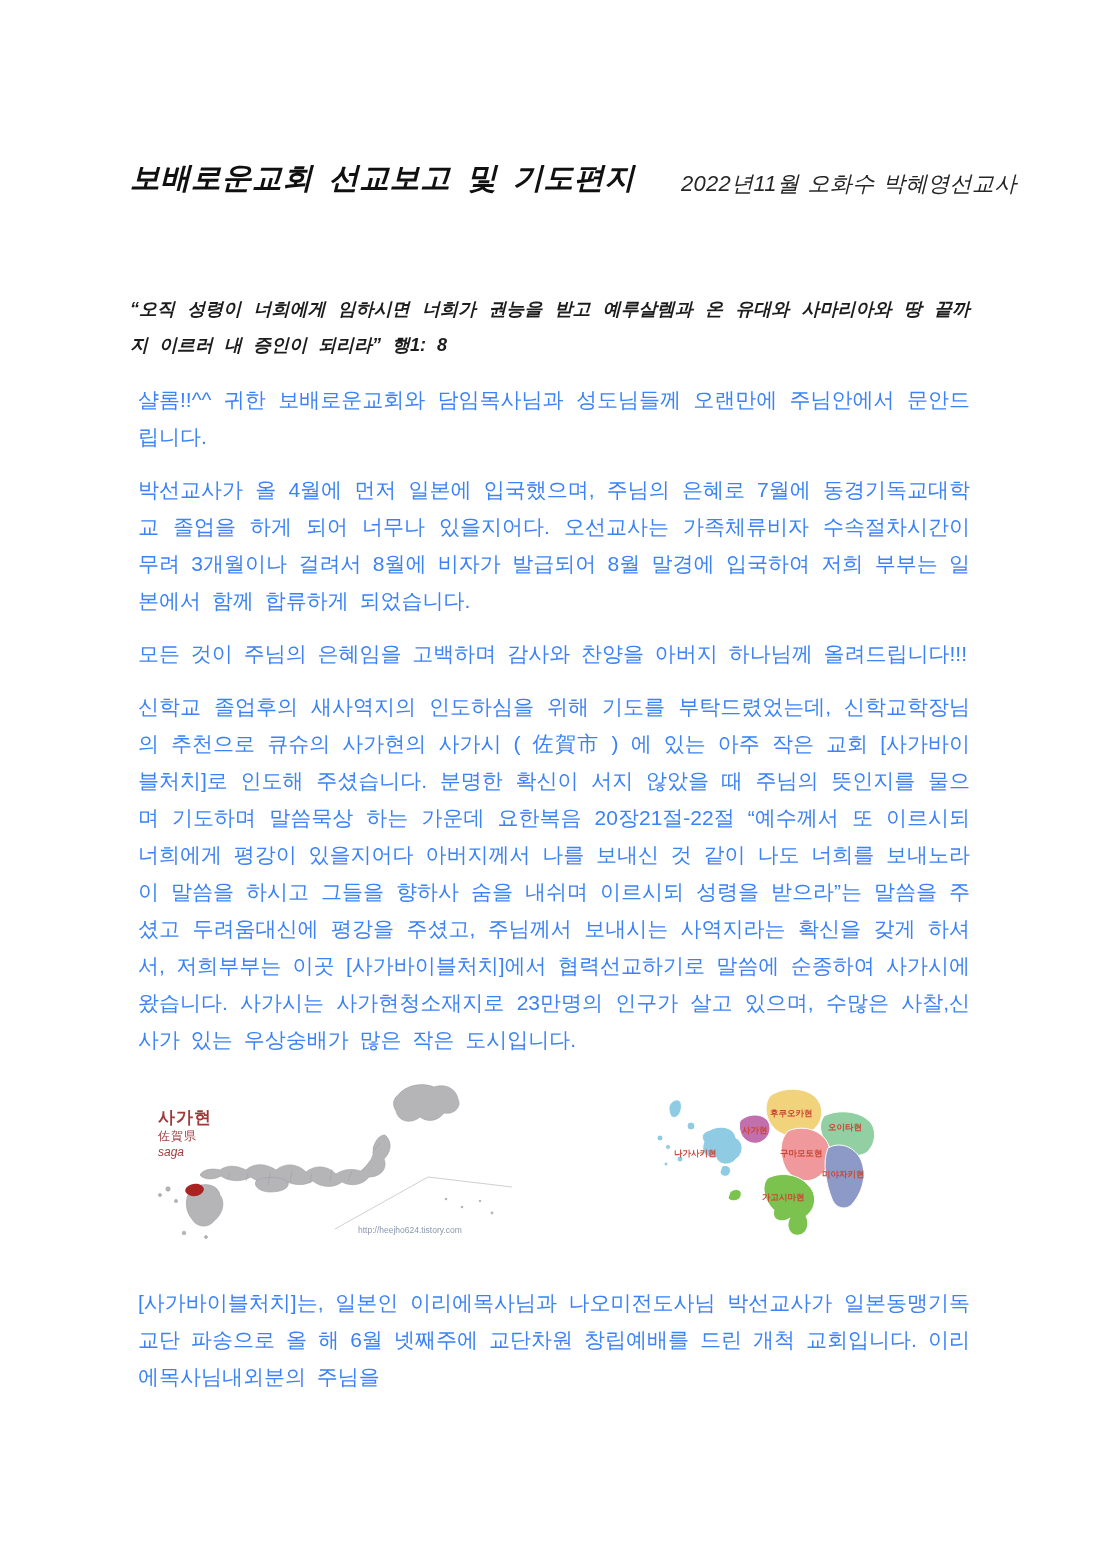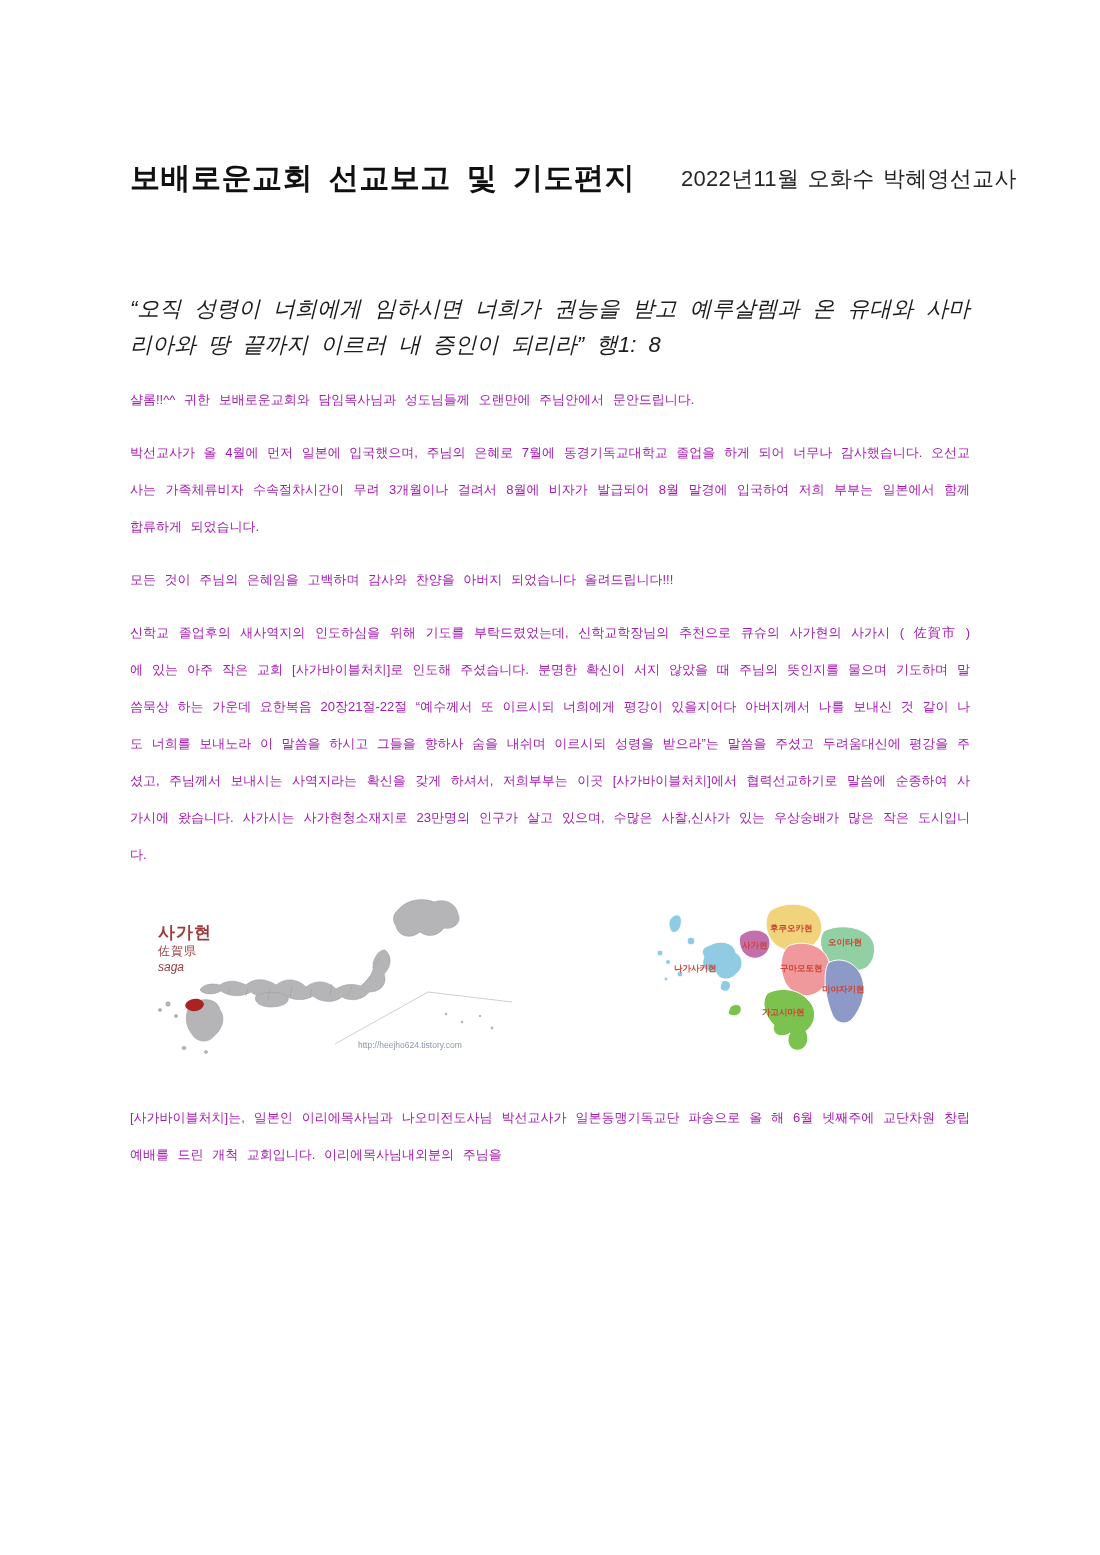--- a/index.html
+++ b/index.html
@@ -2,54 +2,54 @@
 <html lang="ko"><head>
 <meta charset="utf-8">
 <style>
   html,body{margin:0;padding:0;}
   body{
     width:1100px;height:1555px;background:#ffffff;
     font-family:"Liberation Sans","DejaVu Sans",sans-serif;
     color:#3c3c3c;overflow:hidden;
   }
   .page{padding:158px 130px 0 130px;box-sizing:border-box;}
-  .header{display:flex;align-items:center;white-space:nowrap;}
+  .header{display:flex;align-items:flex-end;white-space:nowrap;font-style:italic;}
   .title{
     font-size:30px;font-weight:800;color:#101010;margin:0;
     letter-spacing:0.5px;word-spacing:7px;
   }
   .subtitle{font-size:22px;color:#262626;margin-left:46px;letter-spacing:0.3px;word-spacing:2px;}
   .quote{
-    font-size:22px;font-weight:400;font-style:italic;color:#1c1c1c;
+    font-size:18px;font-weight:700;font-style:italic;color:#1c1c1c;
     line-height:36px;margin:92px 0 18px 0;text-align:justify;word-spacing:6px;
   }
   p.body{
-    font-size:13px;line-height:37px;margin:0 0 16px 0;
-    text-align:justify;word-spacing:5px;color:#a21caf;
+    font-size:21px;line-height:37px;margin:0 0 16px 8px;
+    text-align:justify;word-spacing:5px;color:#3b82f6;
   }
   .images{display:flex;align-items:center;margin:12px 0 20px 0;}
   .img-left{width:375px;height:185px;margin-left:10px;}
   .img-right{width:230px;height:190px;margin-left:auto;margin-right:88px;}
   svg text{font-family:"Liberation Sans","DejaVu Sans",sans-serif;}
 </style>
 </head>
 <body>
 
 <div class="page">
 
   <div class="header">
     <h1 class="title">보배로운교회 선교보고 및 기도편지</h1>
     <span class="subtitle">2022년11월 오화수 박혜영선교사</span>
   </div>
 
   <p class="quote">“오직 성령이 너희에게 임하시면 너희가 권능을 받고 예루살렘과 온 유대와 사마리아와 땅 끝까지 이르러 내 증인이 되리라” 행1: 8</p>
 
   <p class="body">샬롬!!^^ 귀한 보배로운교회와 담임목사님과 성도님들께 오랜만에 주님안에서 문안드립니다.</p>
-  <p class="body">박선교사가 올 4월에 먼저 일본에 입국했으며, 주님의 은혜로 7월에 동경기독교대학교 졸업을 하게 되어 너무나 감사했습니다. 오선교사는 가족체류비자 수속절차시간이 무려 3개월이나 걸려서 8월에 비자가 발급되어 8월 말경에 입국하여 저희 부부는 일본에서 함께 합류하게 되었습니다.</p>
-  <p class="body">모든 것이 주님의 은혜임을 고백하며 감사와 찬양을 아버지 되었습니다 올려드립니다!!!</p>
+  <p class="body">박선교사가 올 4월에 먼저 일본에 입국했으며, 주님의 은혜로 7월에 동경기독교대학교 졸업을 하게 되어 너무나 있을지어다. 오선교사는 가족체류비자 수속절차시간이 무려 3개월이나 걸려서 8월에 비자가 발급되어 8월 말경에 입국하여 저희 부부는 일본에서 함께 합류하게 되었습니다.</p>
+  <p class="body">모든 것이 주님의 은혜임을 고백하며 감사와 찬양을 아버지 하나님께 올려드립니다!!!</p>
   <p class="body">신학교 졸업후의 새사역지의 인도하심을 위해 기도를 부탁드렸었는데, 신학교학장님의 추천으로 큐슈의 사가현의 사가시 ( 佐賀市 ) 에 있는 아주 작은 교회 [사가바이블처치]로 인도해 주셨습니다. 분명한 확신이 서지 않았을 때 주님의 뜻인지를 물으며 기도하며 말씀묵상 하는 가운데 요한복음 20장21절-22절 “예수께서 또 이르시되 너희에게 평강이 있을지어다 아버지께서 나를 보내신 것 같이 나도 너희를 보내노라 이 말씀을 하시고 그들을 향하사 숨을 내쉬며 이르시되 성령을 받으라”는 말씀을 주셨고 두려움대신에 평강을 주셨고, 주님께서 보내시는 사역지라는 확신을 갖게 하셔서, 저희부부는 이곳 [사가바이블처치]에서 협력선교하기로 말씀에 순종하여 사가시에 왔습니다. 사가시는 사가현청소재지로 23만명의 인구가 살고 있으며, 수많은 사찰,신사가 있는 우상숭배가 많은 작은 도시입니다.</p>
 
   <div class="images">
 
     <svg class="img-left" viewBox="0 0 375 185" role="img">
       <g stroke="#9fa0a4" stroke-width="0.6" fill="#b5b5b8">
 
         <path d="M258,18 C266,8 282,5 294,10 C306,6 316,12 318,22 C322,30 314,38 304,36 C298,44 288,46 280,40 C270,48 258,44 256,34 C252,28 253,22 258,18 Z"></path>
 
         <path d="M245,58 C252,64 252,74 244,82 C248,92 240,100 229,100 C223,108 211,110 202,105 C193,112 180,110 173,104 C163,110 150,108 143,102 C131,108 118,106 111,100 C100,106 88,104 81,99 C74,103 64,103 60,98 C63,92 73,91 80,93 C88,87 98,89 106,93 C115,85 127,87 136,93 C146,85 158,87 166,95 C176,87 188,89 196,97 C205,91 214,92 221,94 C229,87 235,79 233,71 C236,63 239,58 245,58 Z"></path>

